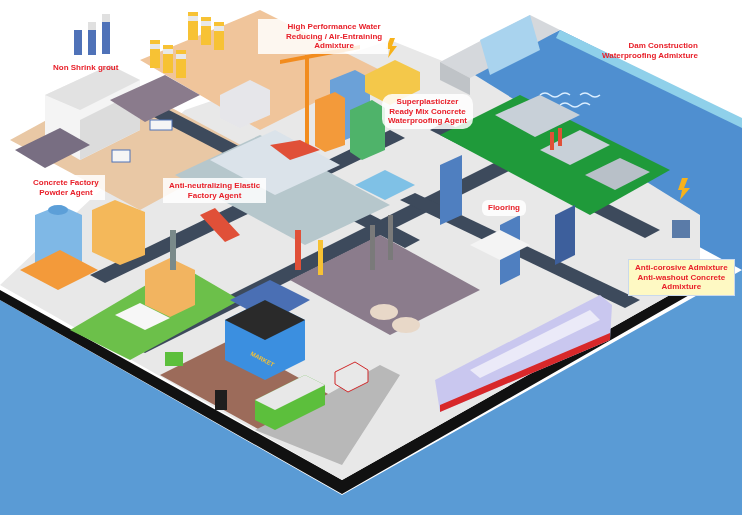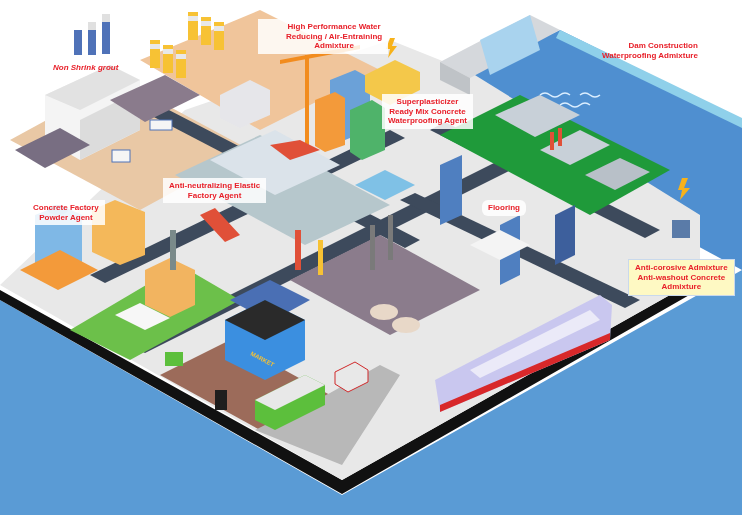--- a/index.html
+++ b/index.html
@@ -170,42 +170,42 @@
     <polygon points="470,370 590,310 600,320 480,378" fill="#ebeaf8"></polygon>
   </g>
 
   <g stroke="#dbeeff" stroke-width="1.5" fill="none">
     <path d="M540 95 q5 -4 10 0 q5 4 10 0 q5 -4 10 0"></path>
     <path d="M560 105 q5 -4 10 0 q5 4 10 0 q5 -4 10 0"></path>
     <path d="M580 95 q5 -4 10 0 q5 4 10 0"></path>
   </g>
 </svg>
 
-<div class="callout" style="left:47px;top:60px;font-style:italic;">
+<div class="callout" style="left:47px;top:60px;">
   <span>Non Shrink grout</span>
 </div>
 
 <div class="callout box" style="left:258px;top:19px;padding-left:28px;">
   <span>High Performance Water</span>
   <span>Reducing / Air-Entraining</span>
   <span>Admixture</span>
 </div>
 
-<div class="callout box" style="left:382px;top:94px;">
+<div class="callout box" style="left:382px;top:94px;border-radius:10px;">
   <span>Superplasticizer</span>
   <span>Ready Mix Concrete</span>
   <span>Waterproofing Agent</span>
 </div>
 
 <div class="callout" style="left:596px;top:38px;text-align:right;">
   <span>Dam Construction</span>
   <span>Waterproofing Admixture</span>
 </div>
 
-<div class="callout box" style="left:27px;top:175px;margin-top:25px;">
+<div class="callout box" style="left:27px;top:175px;">
   <span>Concrete Factory</span>
   <span>Powder Agent</span>
 </div>
 
 <div class="callout box" style="left:163px;top:178px;">
   <span>Anti-neutralizing Elastic</span>
   <span>Factory Agent</span>
 </div>
 
 <div class="callout box" style="left:482px;top:200px;border-radius:6px;">

